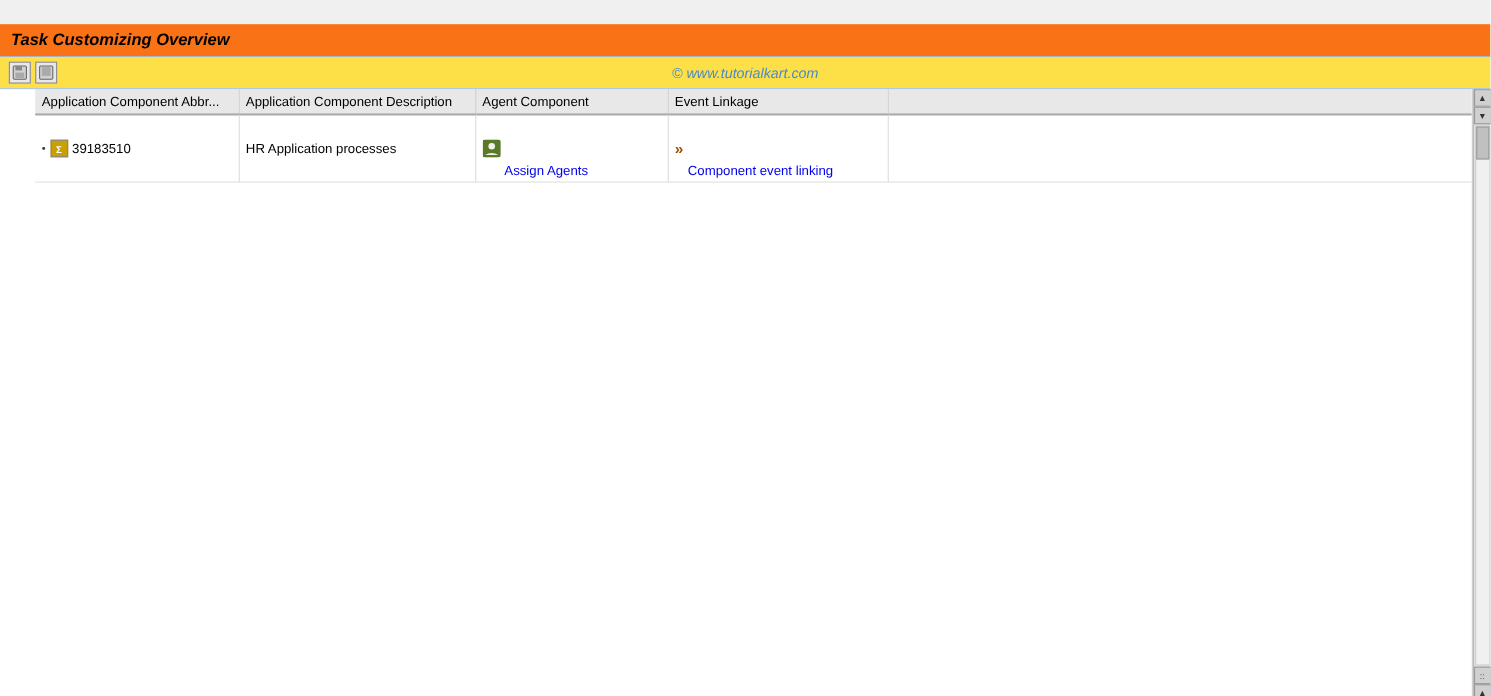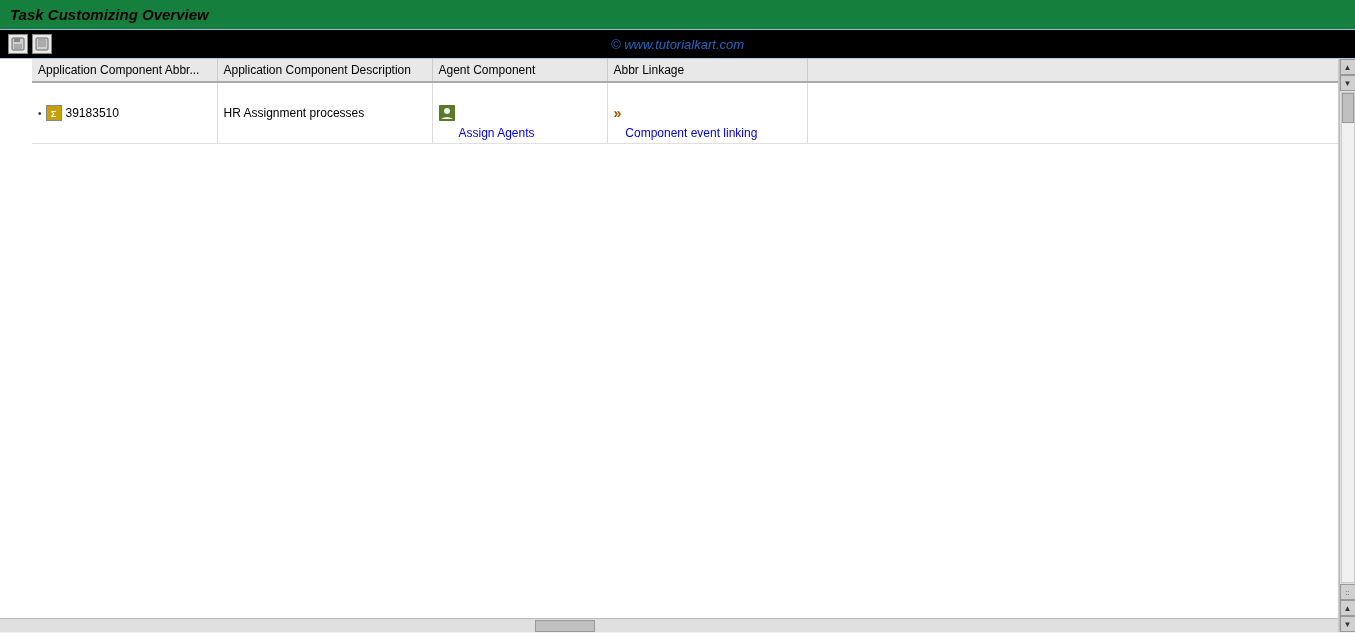--- a/index.html
+++ b/index.html
@@ -11,34 +11,35 @@
     body {
       font-family: Arial, Helvetica, sans-serif;
       font-size: 12px;
       background-color: #f0f0f0;
       width: 1355px;
       height: 633px;
       overflow: hidden;
     }
 
     .title-bar {
-      background-color: #15803d;
+      background-color: #f97316;
       padding: 6px 10px;
       border-bottom: 1px solid #a0b8d8;
+      margin-top: 22px;
     }
 
     .title-bar h1 {
       font-size: 15px;
       font-weight: bold;
       color: #000;
       font-style: italic;
     }
 
     .toolbar {
-      background-color: #000000;
+      background-color: #fde047;
       padding: 4px 8px;
       border-bottom: 1px solid #b0c8e0;
       display: flex;
       align-items: center;
       gap: 4px;
       position: relative;
     }
 
     .toolbar-watermark {
       position: absolute;
@@ -303,36 +304,36 @@
             <th class="col-abbr">
               <span>Application Component Abbr...</span>
             </th>
             <th class="col-desc">
               <span>Application Component Description</span>
             </th>
             <th class="col-agent">
               <span>Agent Component</span>
             </th>
             <th class="col-event">
-              <span>Abbr Linkage</span>
+              <span>Event Linkage</span>
             </th>
             <th class="col-extra"></th>
           </tr>
         </thead>
         <tbody>
           <tr>
             <td class="col-abbr">
               <div class="cell-with-icon">
                 <span class="expand-dot">•</span>
                 <span class="icon-task">Σ</span>
                 <span>39183510</span>
               </div>
             </td>
             <td class="col-desc">
-              <span>HR Assignment processes</span>
+              <span>HR Application processes</span>
             </td>
             <td class="col-agent">
               <div class="cell-with-icon">
                 <span class="icon-assign">
                   <svg width="16" height="16" viewBox="0 0 16 16">
                     <rect x="0" y="0" width="16" height="16" fill="#5a7a2a" rx="1"></rect>
                     <circle cx="8" cy="6" r="3" fill="#fff" opacity="0.9"></circle>
                     <path d="M2 14 Q8 10 14 14" fill="#fff" opacity="0.9"></path>
                   </svg>
                 </span>

